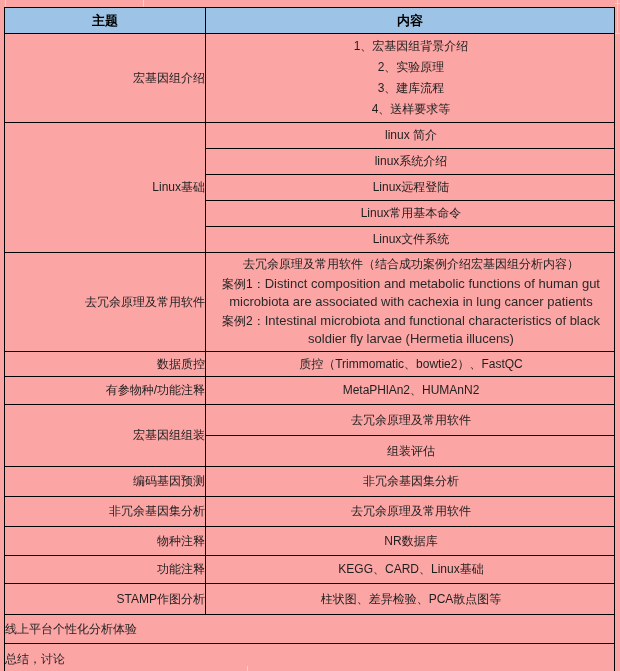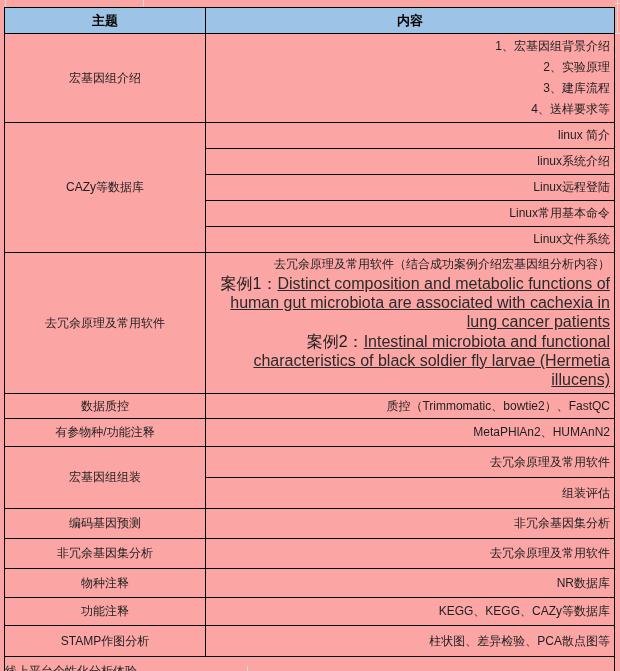--- a/index.html
+++ b/index.html
@@ -26,49 +26,48 @@
     vertical-align:middle;
   }
   .syllabus th{
     background:var(--header-bg,#9DC3E6);
     font-weight:700;
     font-size:13px;
     text-align:center;
     color:#000;
   }
   td.topic{
-    text-align:center;
+    text-align:right;
     vertical-align:middle;
   }
   td.content{
-    text-align:right;
+    text-align:center;
     padding:2px 4px 2px 6px;
     margin-left:12px;
   }
   td.content .line{line-height:21px;}
   td.merged{
     text-align:left;
     vertical-align:middle;
   }
   .overview-line{
     line-height:19px;
     margin-bottom:1px;
     white-space:nowrap;
   }
   .case-para{
     line-height:18px;
     margin:0 0 1px 0;
   }
   .case-label{
-    font-size:16px;
+    font-size:12px;
   }
   .case-text{
-    font-size:16px;
+    font-size:13px;
     color:#2a2a2a;
-    text-decoration:underline;
   }
   
   .gridline{
     position:absolute;
     background:#d9d9d9;
   }
   .gl-v{width:1px;}
   .gl-h{height:1px;}
 </style>
 </head>
@@ -99,21 +98,21 @@
       <td class="topic">宏基因组介绍</td>
       <td class="content">
         <div class="line">1、宏基因组背景介绍</div>
         <div class="line">2、实验原理</div>
         <div class="line">3、建库流程</div>
         <div class="line">4、送样要求等</div>
       </td>
     </tr>
 
     <tr style="height:26px">
-      <td class="topic" rowspan="5">CAZy等数据库</td>
+      <td class="topic" rowspan="5">Linux基础</td>
       <td class="content">linux 简介</td>
     </tr>
     <tr style="height:26px">
       <td class="content">linux系统介绍</td>
     </tr>
     <tr style="height:26px">
       <td class="content">Linux远程登陆</td>
     </tr>
     <tr style="height:26px">
       <td class="content">Linux常用基本命令</td>
@@ -159,21 +158,21 @@
       <td class="content">去冗余原理及常用软件</td>
     </tr>
 
     <tr style="height:29px">
       <td class="topic">物种注释</td>
       <td class="content">NR数据库</td>
     </tr>
 
     <tr style="height:28px">
       <td class="topic">功能注释</td>
-      <td class="content">KEGG、KEGG、CAZy等数据库</td>
+      <td class="content">KEGG、CARD、Linux基础</td>
     </tr>
 
     <tr style="height:31px">
       <td class="topic">STAMP作图分析</td>
       <td class="content">柱状图、差异检验、PCA散点图等</td>
     </tr>
 
     <tr style="height:29px">
       <td class="merged" colspan="2">线上平台个性化分析体验</td>
     </tr>

